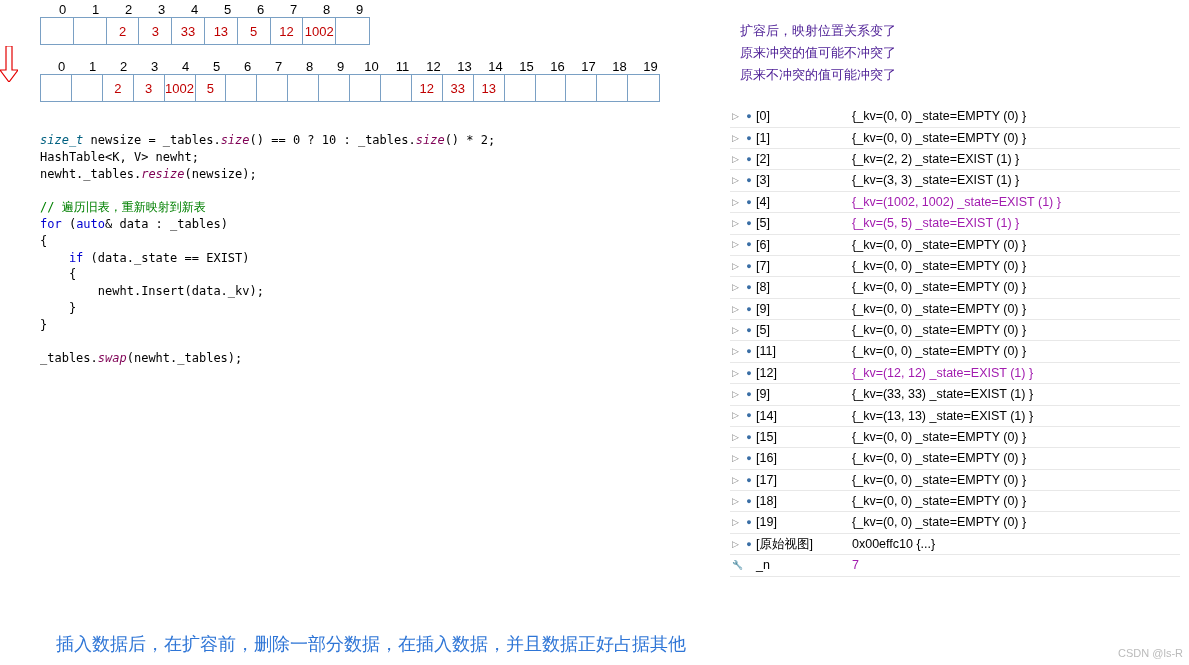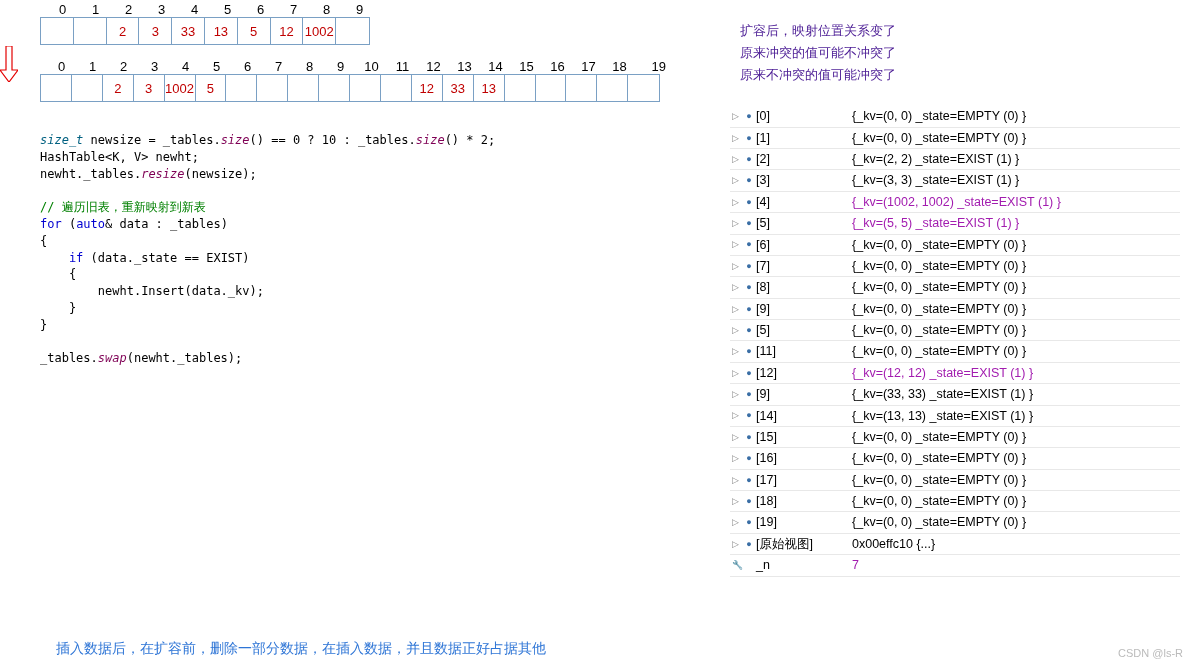--- a/index.html
+++ b/index.html
@@ -48,21 +48,21 @@
   .kw { color: #0000d0; }
   .mth { font-style: italic; color: #7f0055; }
   .type { color: #006080; font-style:italic;}
   .cmt { color: #008000; }
   .blue-note {
     position:absolute;
     bottom: 6px;
     left: 56px;
     color:#2e75d6;
     font-family:"Microsoft YaHei",Arial,sans-serif;
-    font-size:14px;
+    font-size:18px;
     line-height:1.6;
   }
   
   .red-notes { color:#4c1d95; line-height:1.7; margin-bottom:20px; margin-left:10px;}
   
   .dbg { font-size:12.5px; line-height:1.63; }
   .dbg-row { display:flex; align-items:center; border-bottom:1px solid #e8e8e8; padding:0 2px;}
   .dbg-row .tri { color:#888; width:10px; font-size:9px;}
   .dbg-row .dot { width:14px; color:#3a6ea5; font-size:9px; text-align:center;}
   .dbg-row .idx { width:96px; }
@@ -129,21 +129,21 @@
         <span style="width: 31px;">9</span>
         <span style="width: 31px;">10</span>
         <span style="width: 31px;">11</span>
         <span style="width: 31px;">12</span>
         <span style="width: 31px;">13</span>
         <span style="width: 31px;">14</span>
         <span style="width: 31px;">15</span>
         <span style="width: 31px; text-align: center;">16</span>
         <span style="width: 31px;">17</span>
         <span style="width: 31px;">18</span>
-        <span style="width: 31px; text-align: right;">19</span>
+        <span style="width: 31px;">19</span>
       </div>
     <div class="ht-row" id="t2-row" style="width:620px">
         <div class="ht-cell" style="width: 31px;"></div>
         <div class="ht-cell" style="width: 31px;"></div>
         <div class="ht-cell" style="width: 31px;">2</div>
         <div class="ht-cell" style="width: 31px;">3</div>
         <div class="ht-cell" style="width: 31px;">1002</div>
         <div class="ht-cell" style="width: 31px;">5</div>
         <div class="ht-cell" style="width: 31px;"></div>
         <div class="ht-cell" style="width: 31px;"></div>

